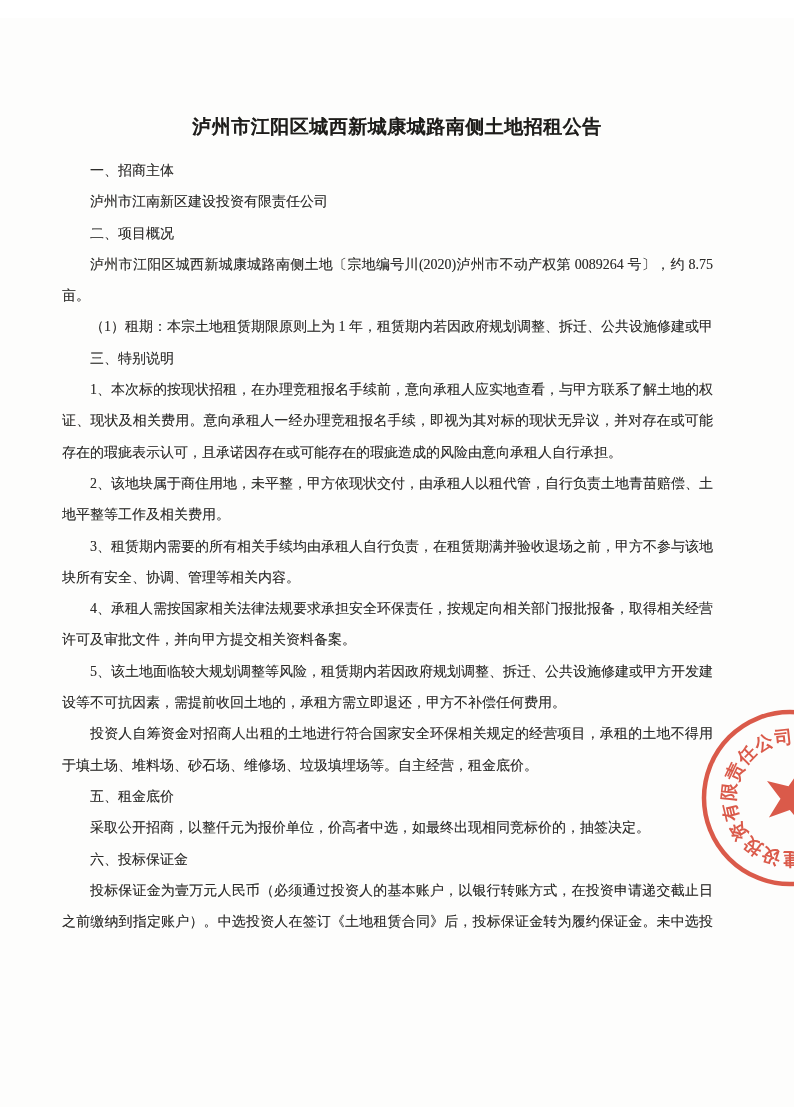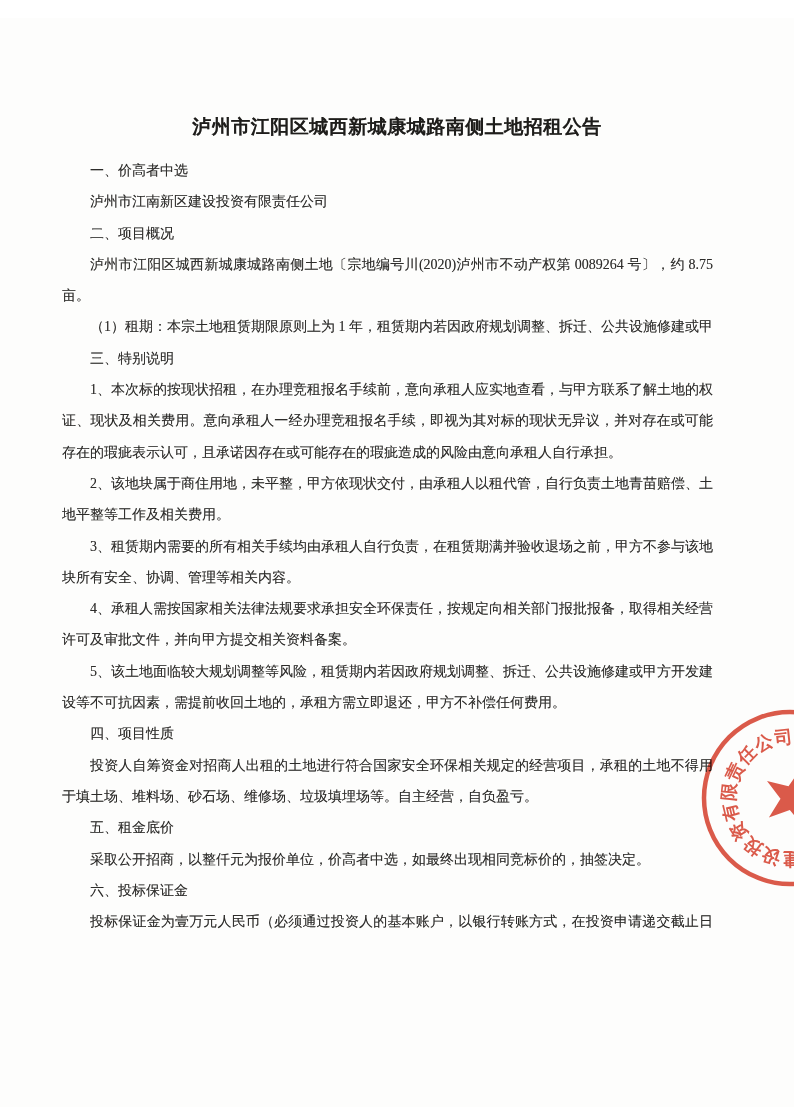--- a/index.html
+++ b/index.html
@@ -61,45 +61,45 @@
 </style>
 </head>
 <body>
 
 <div class="page">
 
   <h1 class="doc-title">泸州市江阳区城西新城康城路南侧土地招租公告</h1>
 
   <div class="doc-body">
 
-  <div class="line indent">一、价高者中选</div>
+  <div class="line indent">一、招商主体</div>
       <div class="line indent">泸州市江南新区建设投资有限责任公司</div>
       <div class="line indent">二、项目概况</div>
       <div class="line indent justify">泸州市江阳区城西新城康城路南侧土地〔宗地编号川(2020)泸州市不动产权第 0089264 号〕，约 8.75</div>
       <div class="line">亩。</div>
       <div class="line indent justify">（1）租期：本宗土地租赁期限原则上为 1 年，租赁期内若因政府规划调整、拆迁、公共设施修建或甲</div>
       <div class="line indent">三、特别说明</div>
       <div class="line indent justify">1、本次标的按现状招租，在办理竞租报名手续前，意向承租人应实地查看，与甲方联系了解土地的权</div>
       <div class="line justify">证、现状及相关费用。意向承租人一经办理竞租报名手续，即视为其对标的现状无异议，并对存在或可能</div>
       <div class="line">存在的瑕疵表示认可，且承诺因存在或可能存在的瑕疵造成的风险由意向承租人自行承担。</div>
       <div class="line indent justify">2、该地块属于商住用地，未平整，甲方依现状交付，由承租人以租代管，自行负责土地青苗赔偿、土</div>
       <div class="line">地平整等工作及相关费用。</div>
       <div class="line indent justify">3、租赁期内需要的所有相关手续均由承租人自行负责，在租赁期满并验收退场之前，甲方不参与该地</div>
       <div class="line">块所有安全、协调、管理等相关内容。</div>
       <div class="line indent justify">4、承租人需按国家相关法律法规要求承担安全环保责任，按规定向相关部门报批报备，取得相关经营</div>
       <div class="line">许可及审批文件，并向甲方提交相关资料备案。</div>
       <div class="line indent justify">5、该土地面临较大规划调整等风险，租赁期内若因政府规划调整、拆迁、公共设施修建或甲方开发建</div>
       <div class="line">设等不可抗因素，需提前收回土地的，承租方需立即退还，甲方不补偿任何费用。</div>
-      <div class="line indent">四、项目性质</div>
       <div class="line indent justify">投资人自筹资金对招商人出租的土地进行符合国家安全环保相关规定的经营项目，承租的土地不得用</div>
-      <div class="line">于填土场、堆料场、砂石场、维修场、垃圾填埋场等。自主经营，自负盈亏。</div>
+      <div class="line">于填土场、堆料场、砂石场、维修场、垃圾填埋场等。自主经营，租金底价。</div>
       <div class="line indent">五、租金底价</div>
       <div class="line indent">采取公开招商，以整仟元为报价单位，价高者中选，如最终出现相同竞标价的，抽签决定。</div>
       <div class="line indent">六、投标保证金</div>
       <div class="line indent justify">投标保证金为壹万元人民币（必须通过投资人的基本账户，以银行转账方式，在投资申请递交截止日</div>
+      <div class="line justify">之前缴纳到指定账户）。中选投资人在签订《土地租赁合同》后，投标保证金转为履约保证金。未中选投</div>
     </div>
 
   <div class="seal">
     <svg viewBox="0 0 200 200">
       <circle id="seal-ring" cx="100" cy="100" r="86" fill="none" stroke-width="4.5" stroke="#d84432"></circle>
       <polygon id="seal-star" points="111.0,70.1 112.7,92.1 134.0,98.4 113.5,106.8 114.1,128.9 99.8,112.1 78.9,119.5 90.5,100.7 77.0,83.1 98.5,88.3" fill="#d84432"></polygon>
       <g id="seal-text" text-anchor="middle" fill="#d84432">
           <text x="100" y="45" transform="rotate(-318,100,100)">泸</text>
           <text x="100" y="45" transform="rotate(-298.5,100,100)">州</text>
           <text x="100" y="45" transform="rotate(-279,100,100)">市</text>

